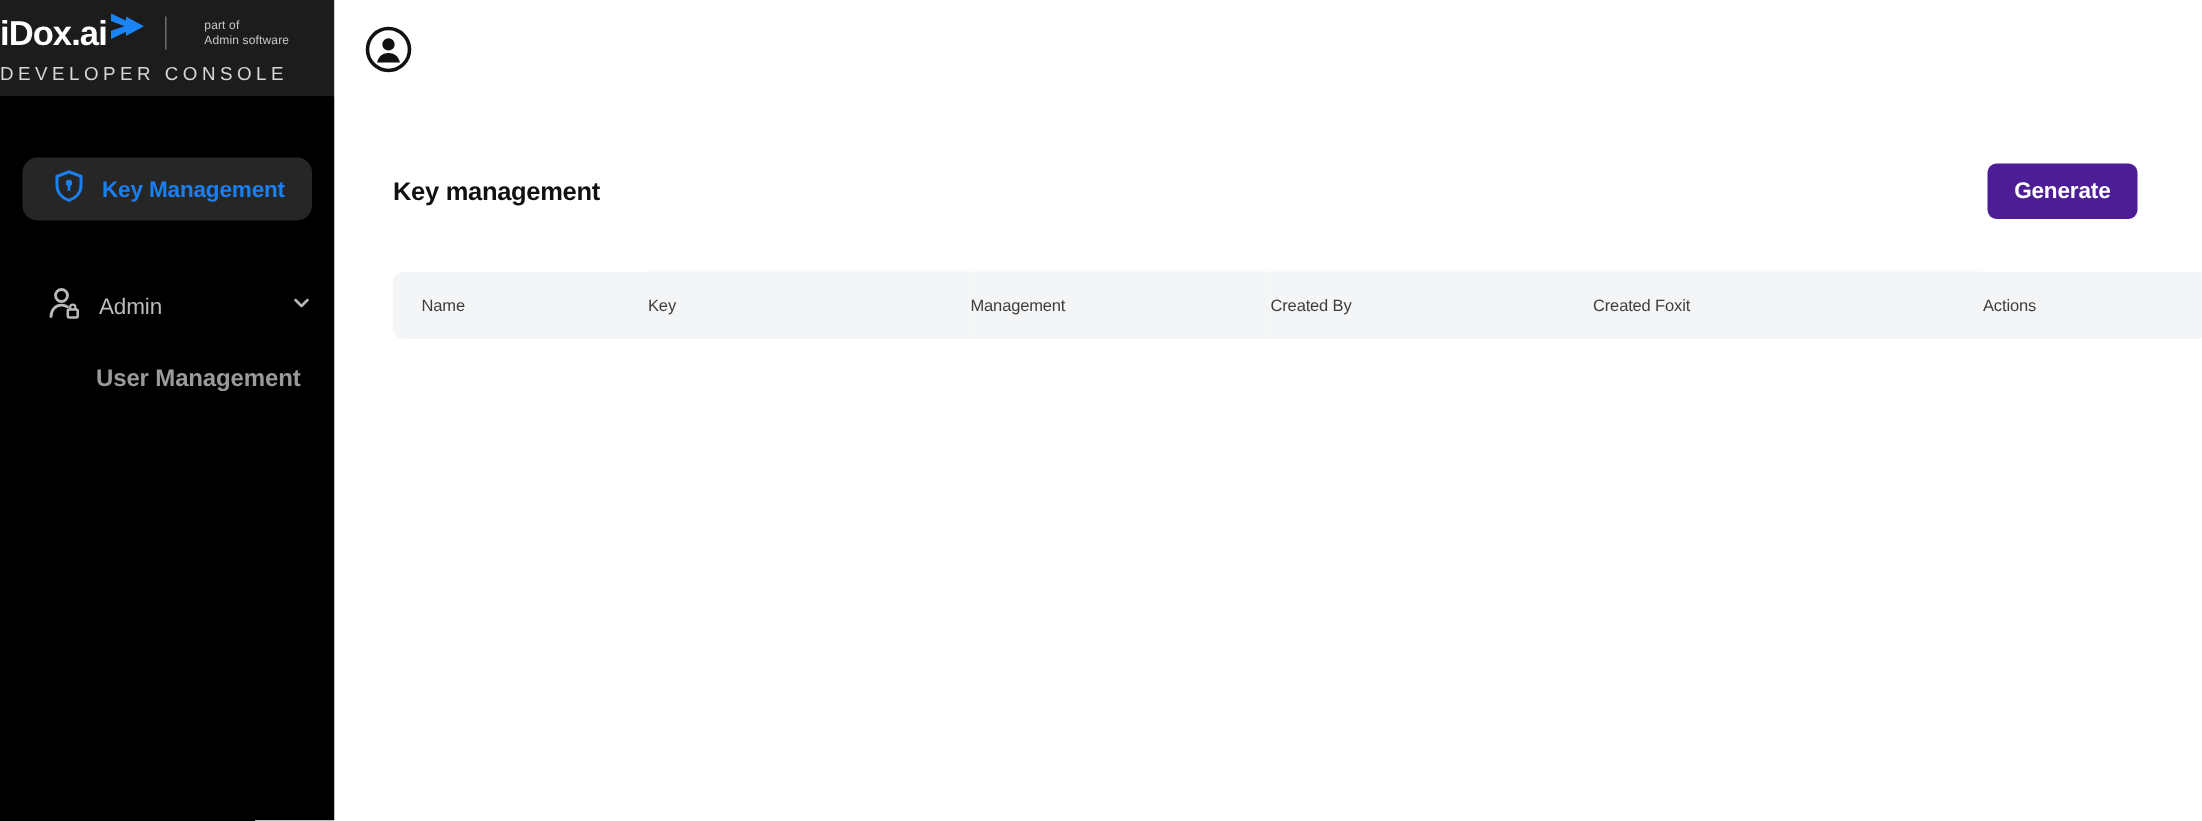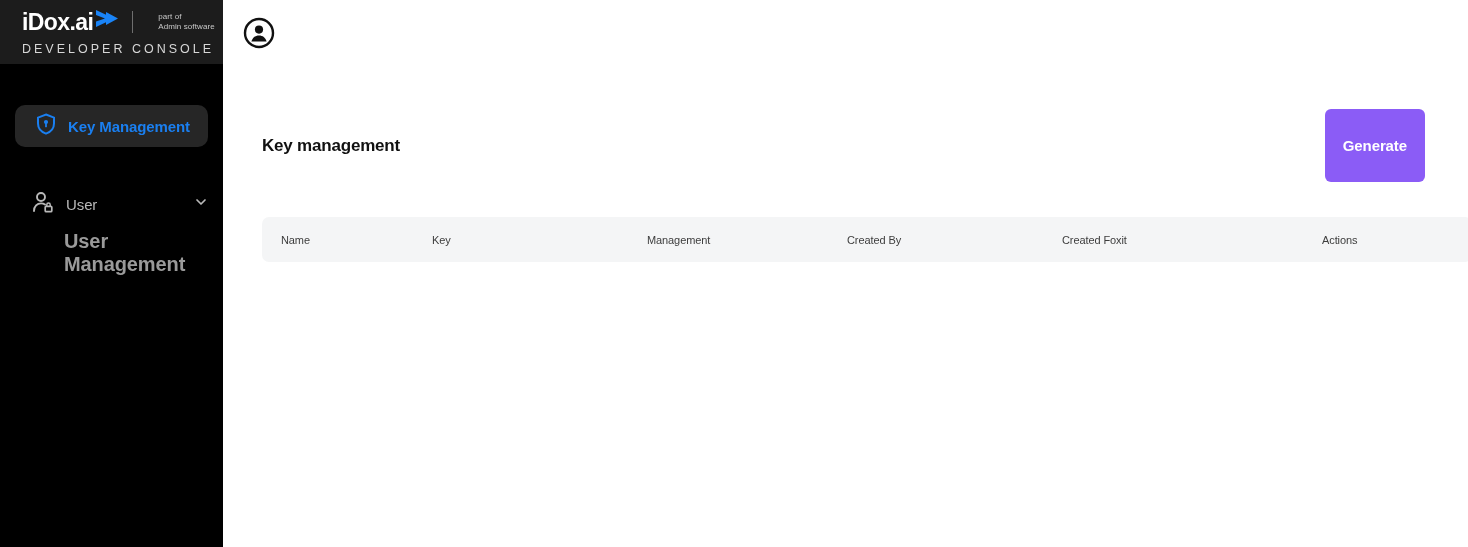--- a/index.html
+++ b/index.html
@@ -26,21 +26,20 @@
     flex-direction: column;
   }
 
   .logo-block {
     height: 64px;
     min-height: 64px;
     background: #1c1c1c;
     display: flex;
     flex-direction: column;
     justify-content: center;
-    padding-left: 22px;
   }
 
   .logo-row-1 {
     display: flex;
     align-items: center;
     height: 27px;
   }
 
   .logo-wordmark {
     color: #ffffff;
@@ -132,21 +131,21 @@
     margin-top: 19px;
     height: 26px;
     display: flex;
     align-items: center;
     padding-left: 64px;
     cursor: pointer;
   }
 
   .nav-sub .nav-label {
     color: #9a9a9a;
-    font-size: 20px;
+    font-size: 16px;
     font-weight: 600;
     letter-spacing: -0.1px;
   }
 
   
   .main {
     flex: 1;
     height: 547px;
     background: #ffffff;
     display: flex;
@@ -220,27 +219,27 @@
   }
 
   .page-title {
     font-size: 17px;
     font-weight: 700;
     color: #111111;
     letter-spacing: -0.2px;
   }
 
   .generate-btn {
-    background: #8b5cf6;
+    background: #4c1d95;
     color: #ffffff;
     font-size: 15px;
     font-weight: 700;
     border: none;
     border-radius: 6px;
-    padding: 28px 18px;
+    padding: 10px 18px;
     cursor: pointer;
     font-family: "Liberation Sans", sans-serif;
     letter-spacing: -0.1px;
   }
 
   .table-wrap {
     margin-top: 35px;
     margin-right: 15px;
   }
 
@@ -318,21 +317,21 @@
 
     <div class="nav-group">
       <span>
         <svg width="22" height="22" viewBox="0 0 22 22">
           <circle cx="9" cy="6" r="4" fill="none" stroke="#b9b9b9" stroke-width="1.9"></circle>
           <path d="M2 20 C2 15.3 5.2 12.4 9 12.4 C10.5 12.4 11.9 12.8 13 13.6" fill="none" stroke="#b9b9b9" stroke-width="1.9" stroke-linecap="round"></path>
           <rect x="13.2" y="15.3" width="6.6" height="5.4" rx="1" fill="none" stroke="#b9b9b9" stroke-width="1.7"></rect>
           <path d="M14.8 15.2 V13.7 a1.7 1.7 0 0 1 3.4 0 V15.2" fill="none" stroke="#b9b9b9" stroke-width="1.5"></path>
         </svg>
       </span>
-      <span class="nav-label">User</span>
+      <span class="nav-label">Admin</span>
       <span>
         <svg width="14" height="14" viewBox="0 0 14 14">
           <path d="M3 5 L7 9 L11 5" fill="none" stroke="#b9b9b9" stroke-width="1.7" stroke-linecap="round" stroke-linejoin="round"></path>
         </svg>
       </span>
     </div>
 
     <div class="nav-sub">
       <span class="nav-label">User Management</span>
     </div>

